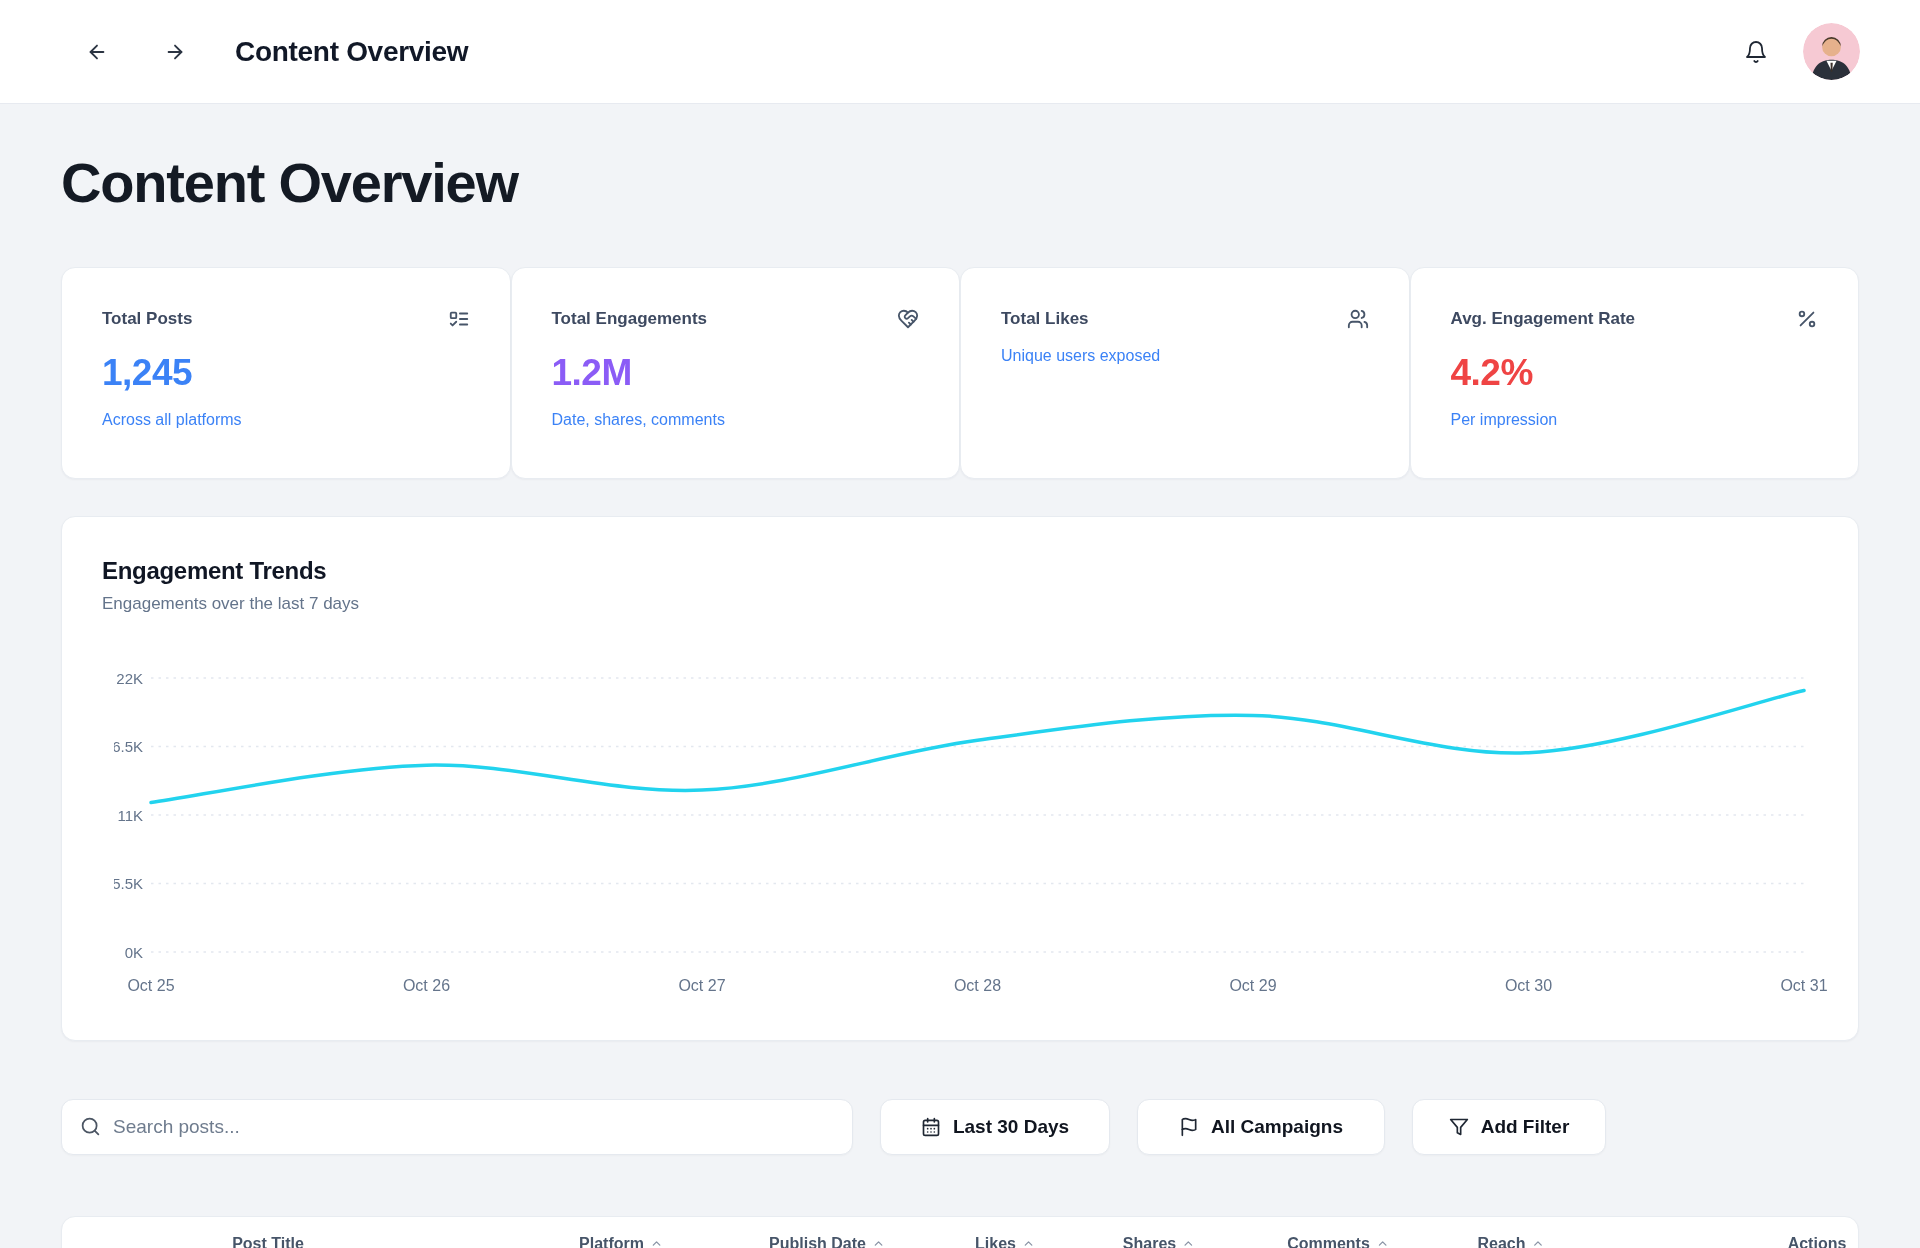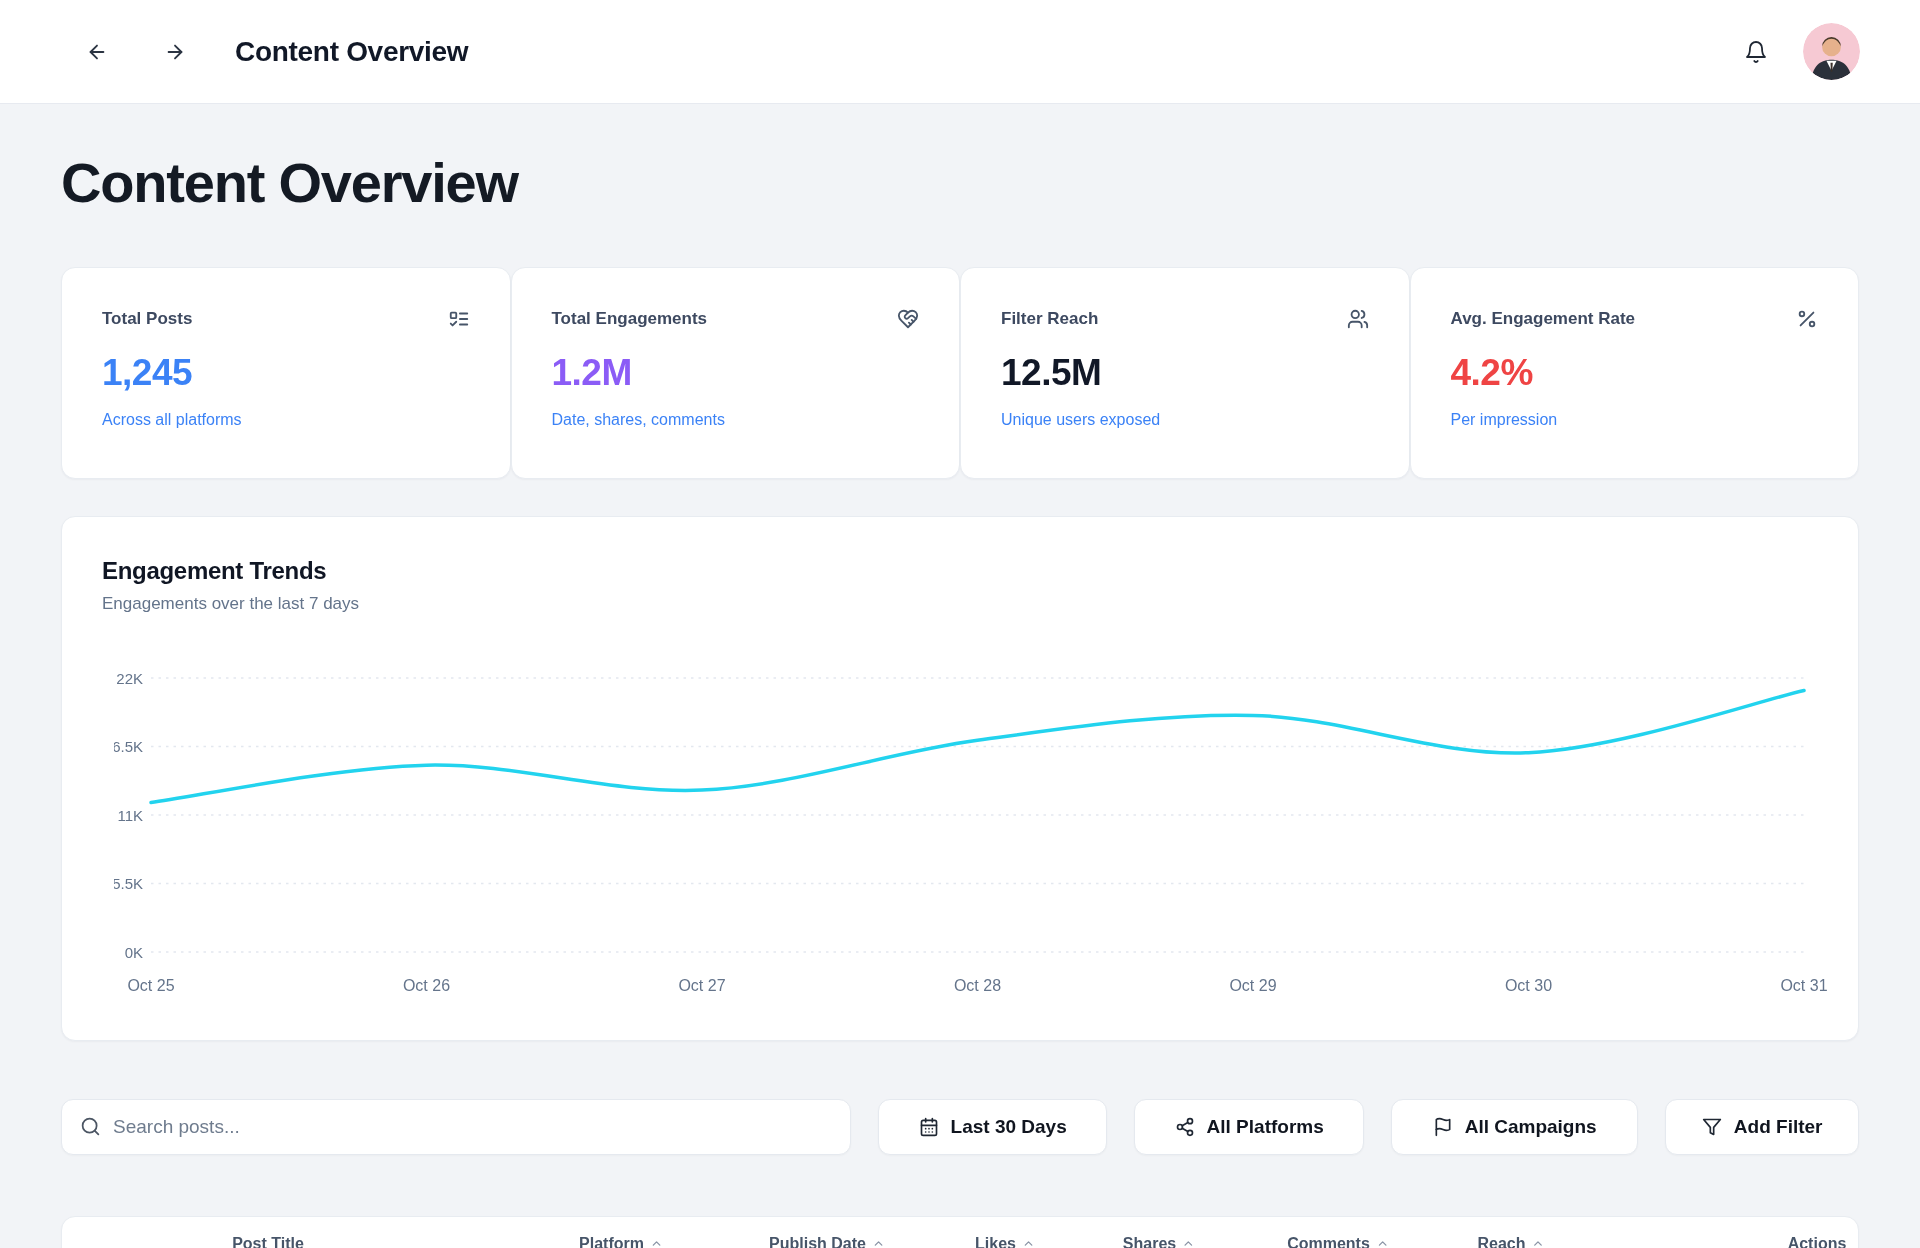--- a/index.html
+++ b/index.html
@@ -165,31 +165,30 @@
               <path d="m15 18-2-2"></path>
             </svg>
         </span>
       </div>
       <div class="stat-value" data-bind="stats.1.value" data-bind-style="color:stats.1.value_color" style="color: rgb(139, 92, 246);">1.2M</div>
       <div class="stat-caption" data-bind="stats.1.caption">Date, shares, comments</div>
     </div>
 
     <div class="stat-card">
       <div class="stat-head">
-        <span class="stat-label" data-bind="stats.2.label">Filter Reach</span>
+        <span class="stat-label" data-bind="stats.2.label">Total Likes</span>
         <span class="stat-icon">
           <svg width="22" height="22" viewBox="0 0 24 24" fill="none" stroke="currentColor" stroke-width="2" stroke-linecap="round" stroke-linejoin="round">
               <path d="M16 21v-2a4 4 0 0 0-4-4H6a4 4 0 0 0-4 4v2"></path>
               <circle cx="9" cy="7" r="4"></circle>
               <path d="M22 21v-2a4 4 0 0 0-3-3.87"></path>
               <path d="M16 3.13a4 4 0 0 1 0 7.75"></path>
             </svg>
         </span>
       </div>
-      <div class="stat-value" data-bind="stats.2.value" data-bind-style="color:stats.2.value_color" style="color: rgb(17, 24, 39);">12.5M</div>
       <div class="stat-caption" data-bind="stats.2.caption">Unique users exposed</div>
     </div>
 
     <div class="stat-card">
       <div class="stat-head">
         <span class="stat-label" data-bind="stats.3.label">Avg. Engagement Rate</span>
         <span class="stat-icon">
           <svg width="22" height="22" viewBox="0 0 24 24" fill="none" stroke="currentColor" stroke-width="2" stroke-linecap="round" stroke-linejoin="round">
               <line x1="19" y1="5" x2="5" y2="19"></line>
               <circle cx="6.5" cy="6.5" r="2.5"></circle>
@@ -258,32 +257,20 @@
             <path d="M12 14h.01"></path>
             <path d="M16 14h.01"></path>
             <path d="M8 18h.01"></path>
             <path d="M12 18h.01"></path>
             <path d="M16 18h.01"></path>
           </svg>
       </span>
       <span data-bind="filters.buttons.0.label">Last 30 Days</span>
     </button>
 
-    <button class="filter-btn w230">
-      <span class="f-icon">
-        <svg width="20" height="20" viewBox="0 0 24 24" fill="none" stroke="currentColor" stroke-width="2" stroke-linecap="round" stroke-linejoin="round">
-            <circle cx="18" cy="5" r="3"></circle>
-            <circle cx="6" cy="12" r="3"></circle>
-            <circle cx="18" cy="19" r="3"></circle>
-            <line x1="8.59" y1="13.51" x2="15.42" y2="17.49"></line>
-            <line x1="15.41" y1="6.51" x2="8.59" y2="10.49"></line>
-          </svg>
-      </span>
-      <span data-bind="filters.buttons.1.label">All Platforms</span>
-    </button>
 
     <button class="filter-btn w248">
       <span class="f-icon">
         <svg width="20" height="20" viewBox="0 0 24 24" fill="none" stroke="currentColor" stroke-width="2" stroke-linecap="round" stroke-linejoin="round">
             <path d="M4 15s1-1 4-1 5 2 8 2 4-1 4-1V3s-1 1-4 1-5-2-8-2-4 1-4 1z"></path>
             <line x1="4" y1="22" x2="4" y2="15"></line>
           </svg>
       </span>
       <span data-bind="filters.buttons.2.label">All Campaigns</span>
     </button>

